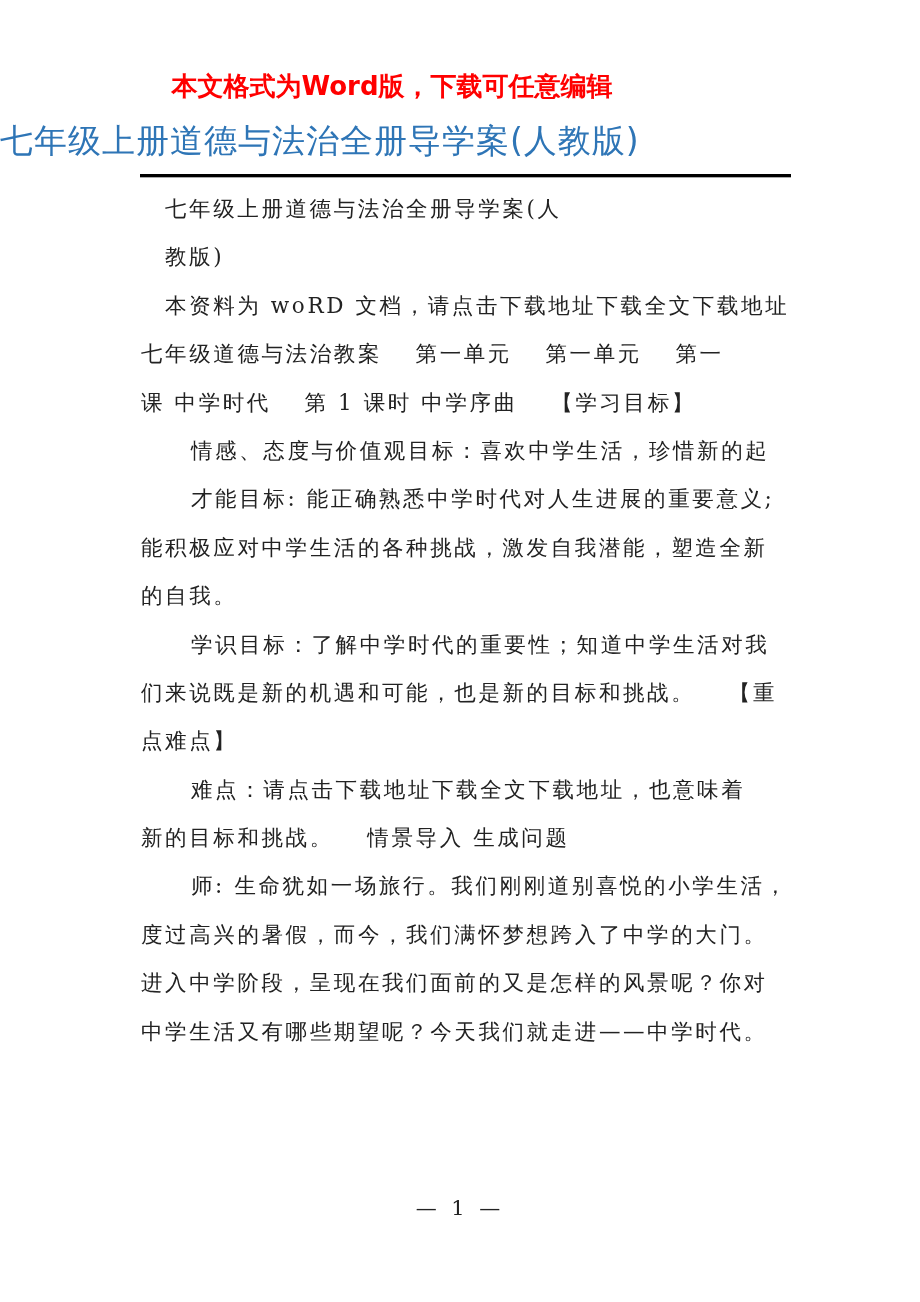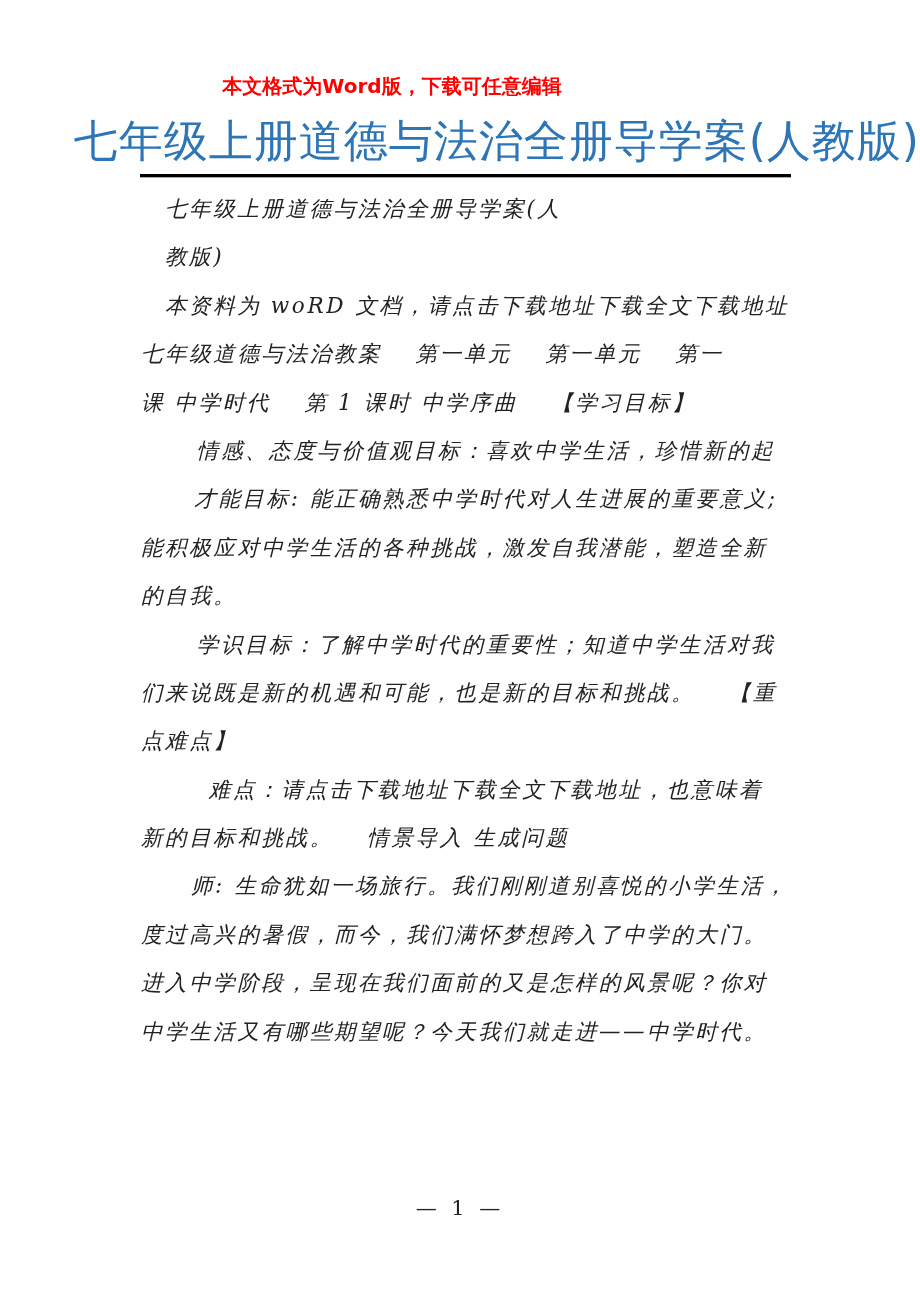--- a/index.html
+++ b/index.html
@@ -16,33 +16,33 @@
       color: #222222;
     }
     .notice {
       position: absolute;
       top: 68px;
       left: 0;
       width: 784px;
       text-align: center;
       font-family: "DejaVu Sans", "Liberation Sans", sans-serif;
       font-weight: bold;
-      font-size: 20px;
+      font-size: 26px;
       line-height: 36px;
       color: #ff0000;
       letter-spacing: 0px;
     }
     .title {
       position: absolute;
       top: 118px;
       left: 0;
       width: 920px;
-      text-align: right;
+      text-align: left;
       font-family: "DejaVu Sans", "Liberation Sans", sans-serif;
-      font-size: 44px;
+      font-size: 33px;
       line-height: 46px;
       color: #2e75b6;
       letter-spacing: 1px;
     }
     .divider {
       position: absolute;
       top: 174px;
       left: 140px;
       width: 651px;
       height: 3px;
@@ -54,24 +54,23 @@
       top: 185px;
       left: 141px;
       width: 640px;
       font-size: 21.5px;
       line-height: 48.4px;
       letter-spacing: 2.6px;
     }
     .line {
       white-space: nowrap;
       height: 48.4px;
-      font-style: italic;
     }
     .ind1 { padding-left: 24px; }
-    .ind2 { padding-left: 50px; text-align: center; }
+    .ind2 { padding-left: 50px; }
     .page-num {
       position: absolute;
       top: 1193px;
       left: 0;
       width: 920px;
       text-align: center;
       font-size: 21px;
       line-height: 30px;
       color: #222222;
       letter-spacing: 4px;

